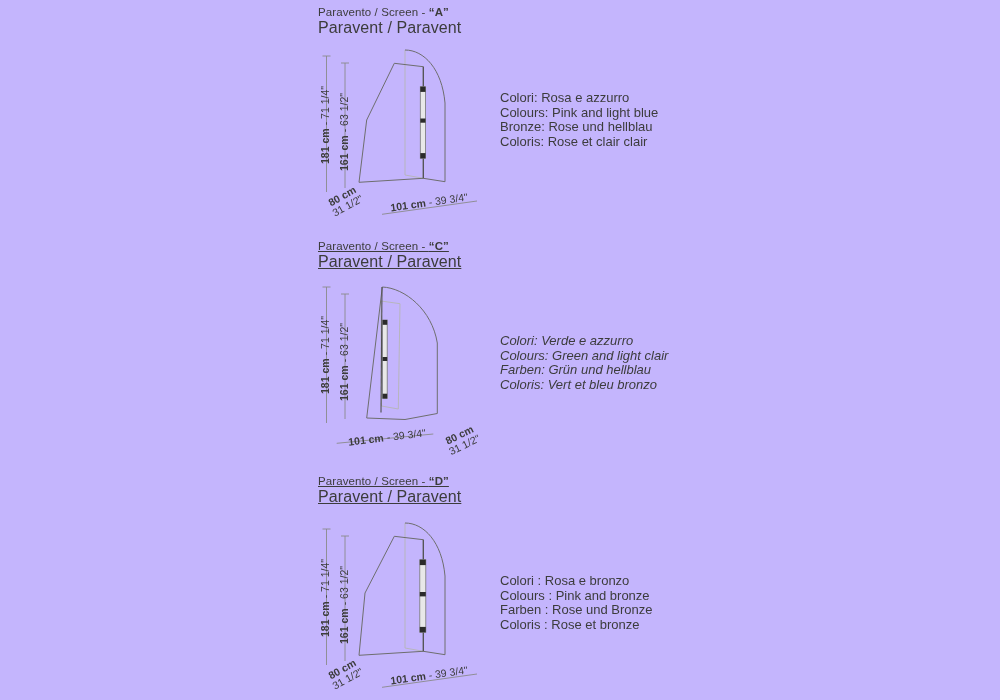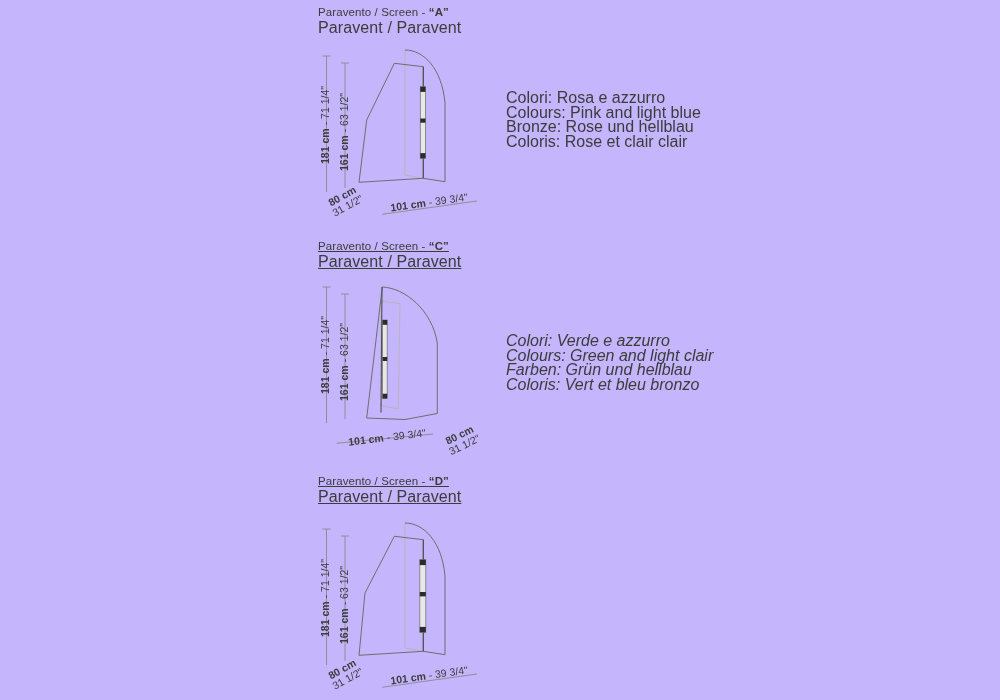--- a/index.html
+++ b/index.html
@@ -18,21 +18,21 @@
     transform:translate(-50%,-50%);
   }
   .dim b{font-weight:bold;}
   .dim .in{margin-left:3px;font-weight:normal;}
   .dim-vert{transform:translate(-50%,-50%) rotate(-90deg);}
   .dim-w{transform:translate(-50%,-50%) rotate(-8deg);}
   .dim-w-c{transform:translate(-50%,-50%) rotate(-7deg);}
   .dim-d{transform:translate(-50%,-50%) rotate(-29deg);text-align:center;line-height:11px;}
   .dim-d-c{transform:translate(-50%,-50%) rotate(-26deg);text-align:center;line-height:11px;}
   .dim-d .l2,.dim-d-c .l2{display:block;font-weight:normal;}
-  .colors{position:absolute;left:196px;font-size:16px;line-height:14.6px;color:#3c3c3c;}
+  .colors{position:absolute;left:190px;font-size:13px;line-height:14.6px;color:#3c3c3c;}
   .stroke-main{stroke:#6e6e6e;fill:none;stroke-width:1;}
   .stroke-light{stroke:#b5b5b5;fill:none;stroke-width:0.9;}
   .stroke-dark{stroke:#4f4f4f;fill:none;stroke-width:1.1;}
   .stroke-dim{stroke:#8a8a8a;fill:none;stroke-width:0.9;}
   .hinge-bar{fill:#e8e8e8;stroke:#777777;stroke-width:0.8;}
   .hinge-cap{fill:#2b2b2b;stroke:none;}
 </style>
 </head>
 <body>
 
@@ -127,15 +127,21 @@
         <rect class="hinge-cap" x="109.8" y="79" width="6" height="4.4"></rect>
         <rect class="hinge-cap" x="109.8" y="113.9" width="6" height="5.4"></rect>
       </svg>
     </div>
 
     <span class="dim dim-vert" style="left:14.5px;top:128px;"><b>181 cm</b><span class="in">- 71 1/4"</span></span>
     <span class="dim dim-vert" style="left:33.5px;top:135px;"><b>161 cm</b><span class="in">- 63 1/2"</span></span>
     <span class="dim dim-d" style="left:35px;top:204px;"><b>80 cm</b><span class="l2">31 1/2"</span></span>
     <span class="dim dim-w" style="left:119px;top:205px;"><b>101 cm</b><span class="in">- 39 3/4"</span></span>
 
+    <div class="colors" style="top:104px;">
+      <div>Colori : Rosa e bronzo</div>
+      <div>Colours : Pink and bronze</div>
+      <div>Farben : Rose und Bronze</div>
+      <div>Coloris : Rose et bronze</div>
+    </div>
   </div>
 
 </div>
 
 </body></html>

